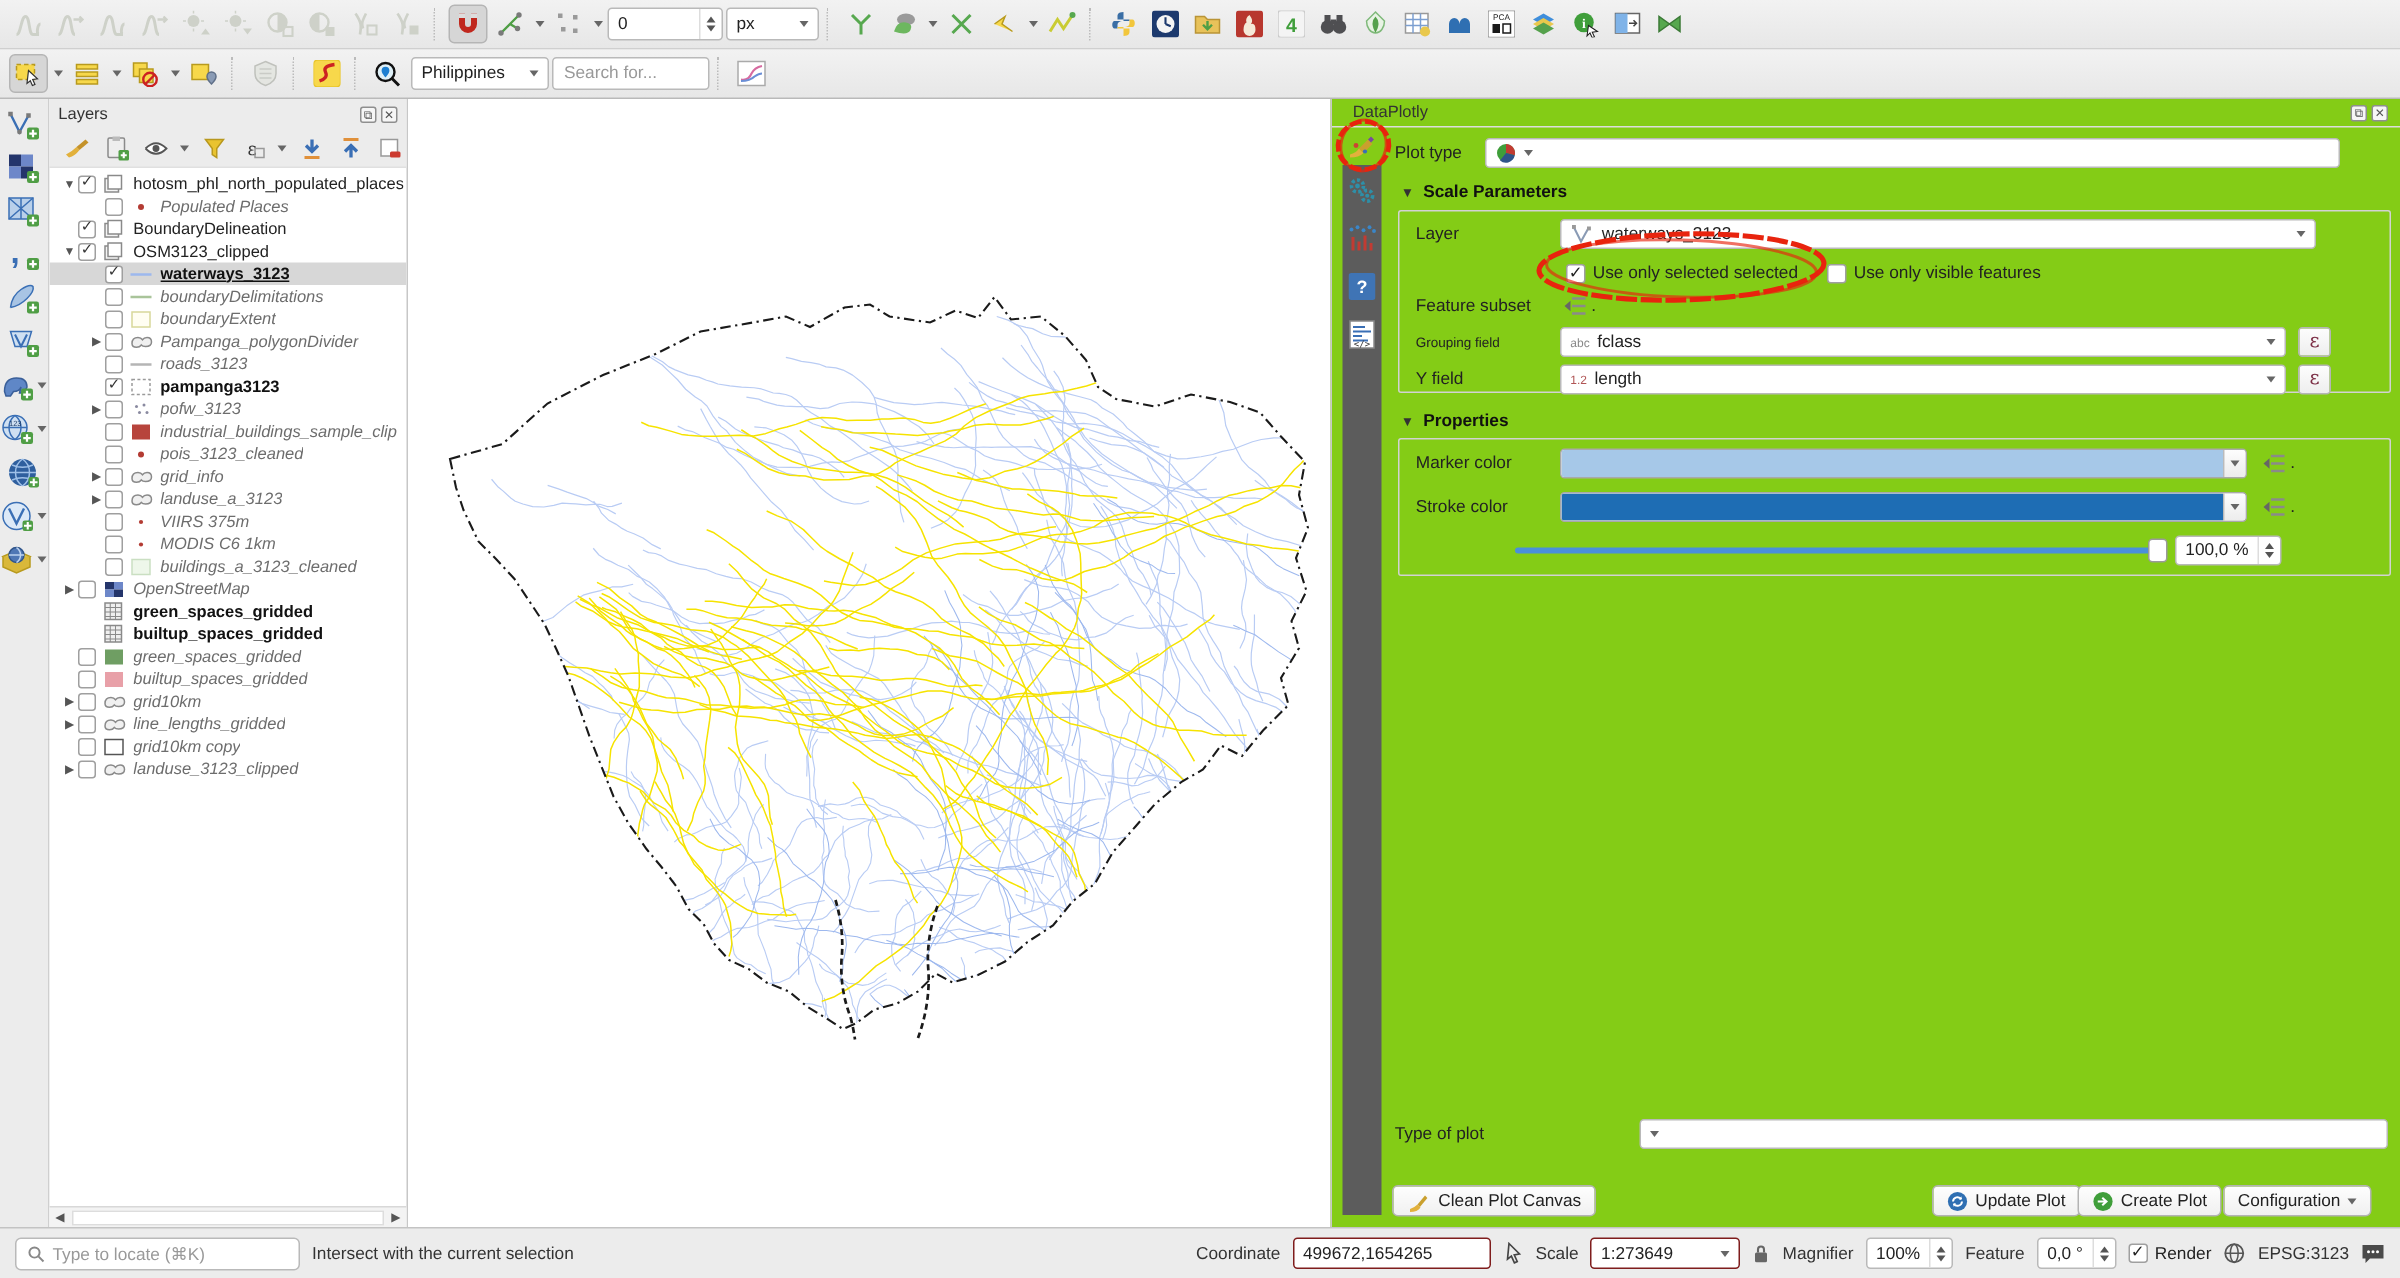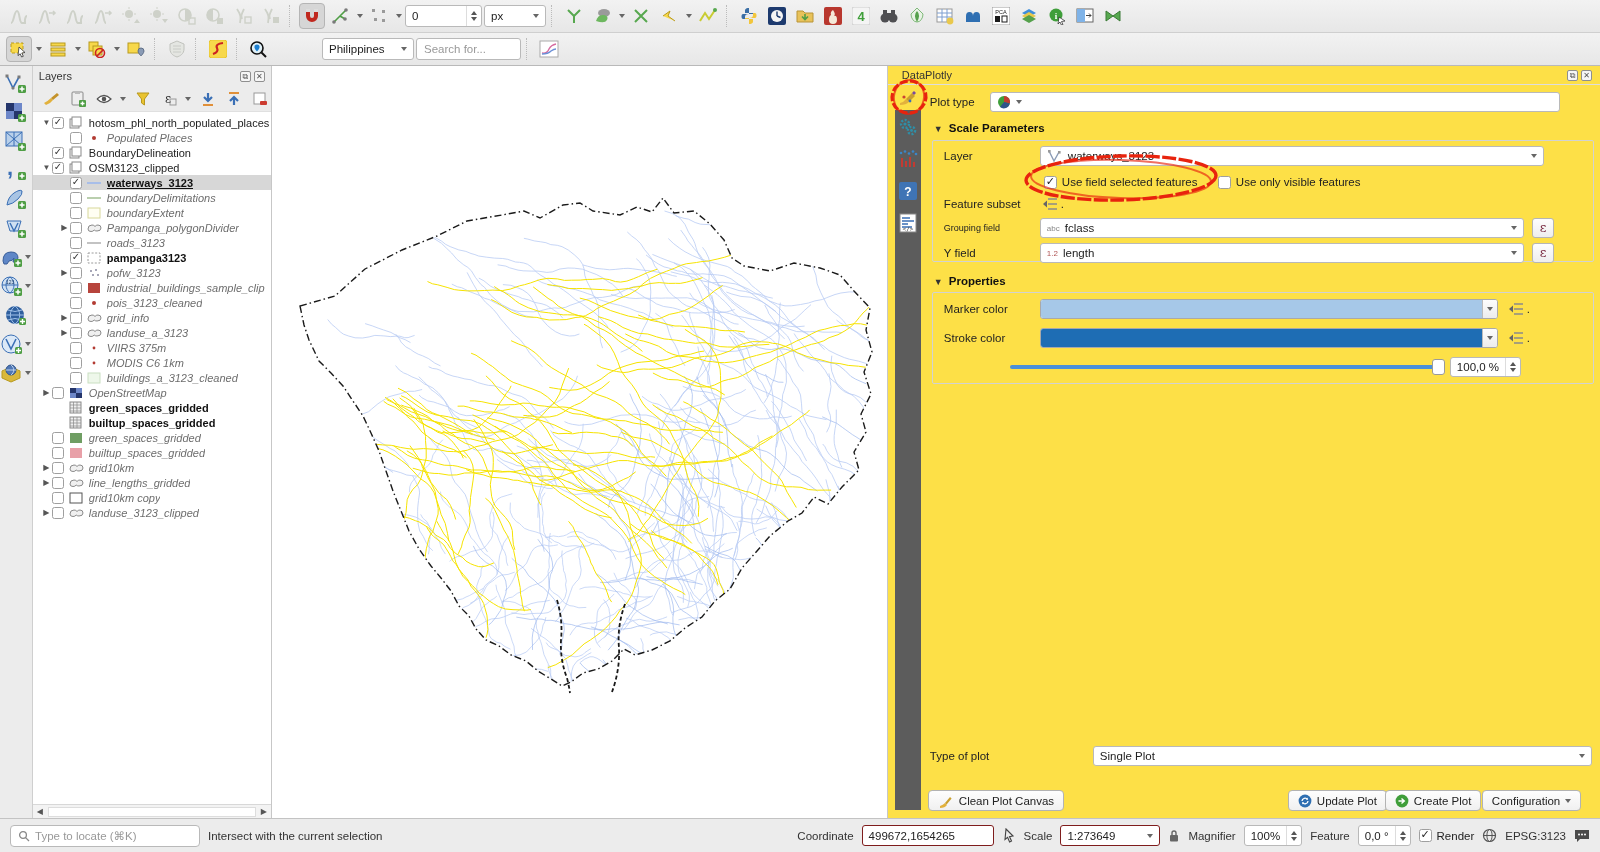--- a/index.html
+++ b/index.html
@@ -46,21 +46,21 @@
   .lrow .lbl { overflow:hidden; text-overflow:ellipsis; }
   .it { font-style:italic; color:#6d6d6d; }
   .bold { font-weight:bold; color:#111; }
   .und { text-decoration:underline; }
   #layers-hscroll { height:14px; background:#f3f3f3; border-top:1px solid #d8d8d8; display:flex; align-items:center; flex:0 0 auto;}
   #layers-hscroll .sarr { width:14px; text-align:center; font-size:8px; color:#555; }
   #layers-hscroll .strack { flex:1; height:10px; background:#fff; border:1px solid #ddd; margin:0 1px;}
   
   #map-canvas { width:615px; background:#fff; position:relative; }
   
-  #dataplotly { width:828px; position:relative; background:#fde047; border-left:1px solid #c7c7c7;}
+  #dataplotly { width:828px; position:relative; background:#84cc16; border-left:1px solid #c7c7c7;}
   .dp-title { position:absolute; left:0; right:0; top:0; height:19px; display:flex; align-items:center; padding:0 8px 0 14px; font-size:11px; color:#333; border-bottom:1px solid #ddd;}
   .dp-title .btns{ margin-left:auto; display:flex; gap:3px;}
   #dp-tabstrip { position:absolute; left:7px; top:44px; width:26px; height:700px; background:#5c5c5c; display:flex; flex-direction:column; align-items:center; padding-top:6px; gap:10px;}
   .dp-tab { width:22px; height:22px; display:flex; align-items:center; justify-content:center;}
   #dp-brush { position:absolute; left:7px; top:20px; width:26px; height:24px; display:flex; align-items:center; justify-content:center;}
   .dp-label { position:absolute; font-size:11.5px; color:#222; height:20px; line-height:20px;}
   .dp-label.sm { font-size:9px; }
   .sect-head { position:absolute; font-weight:bold; font-size:11.5px; color:#111; }
   .sect-head .tri { font-size:9px; margin-right:6px; color:#333;}
   .gframe { position:absolute; border:1px solid #d2d2d2; border-radius:2px; }
@@ -383,21 +383,21 @@
       </svg>
     </span>
     <span class="tsep"></span>
     <span class="tbtn">
       <svg width="20" height="18" viewBox="0 0 20 18">
         <circle cx="8" cy="8" r="6" fill="#dff0f7" stroke="#111" stroke-width="1.6"></circle>
         <path d="M8,4.5 a2.6,2.6 0 0 1 2.6,2.6 c0,1.8 -2.6,4.4 -2.6,4.4 s-2.6,-2.6 -2.6,-4.4 A2.6,2.6 0 0 1 8,4.5" fill="#1d7fd1"></path>
         <line x1="12.5" y1="12.5" x2="17" y2="17" stroke="#111" stroke-width="2"></line>
       </svg>
     </span>
-    <div class="combo" style="width: 92px; margin-left: 48px;">
+    <div class="combo" style="width: 92px;">
       <span class="flex" style="color:#222;">Philippines</span>
       <span class="caret"></span>
     </div>
     <div class="input" style="width: 105px;">Search for...</div>
     <span class="tsep"></span>
     <span class="tbtn">
       <svg width="20" height="18" viewBox="0 0 20 18">
         <rect x="1" y="1" width="18" height="16" fill="#fff" stroke="#aaa"></rect>
         <path d="M3,13 q5,1 7,-4 q2,-4 7,-5" fill="none" stroke="#d66ba0" stroke-width="1.4"></path>
         <path d="M3,14 q6,0 9,-3 q3,-2 5,-2" fill="none" stroke="#6b8fd6" stroke-width="1.4"></path>
@@ -1268,21 +1268,21 @@
               <rect x="11" y="2" width="2.6" height="2.6" fill="#999"></rect>
             </svg>
           </span>
         <span class="flex">waterways_3123</span>
           <span class="caret"></span>
         </div>
     </div>
 
     <div class="cbrow" style="left:156px; top:108px;">
       <span class="cb on"></span>
-        <span>Use field selected features</span>
+        <span>Use only selected selected</span>
       </div>
     <div class="cbrow" style="left:330px; top:108px;">
       <span class="cb"></span>
         <span>Use only visible features</span>
       </div>
 
     <div class="dp-label" style="left:56px; top:128px;">Feature subset</div>
     <div style="position:absolute; left:154px; top:131px; display:flex; align-items:center; gap:3px;">
       <span id="fs-expr-icon">
           <svg width="16" height="14" viewBox="0 0 16 14">
@@ -1357,21 +1357,20 @@
       <span class="val">100,0 %</span>
       <span class="arr">
           <i class="u"></i>
           <i class="d"></i>
         </span>
     </div>
 
     <div class="dp-label" style="left:42px; top:680px;">Type of plot</div>
     <div class="dp-combo" style="left:205px; top:680px; right:8px;">
       <div class="combo">
-          <span class="flex">Single Plot</span>
           <span class="caret"></span>
         </div>
     </div>
 
     <div style="position:absolute; left:40px; top:724px;" class="btn">
       <span id="broom-ic">
           <svg width="16" height="14" viewBox="0 0 16 14">
             <path d="M2,12 q3,-1 5,-3 l2,2 q-2,3 -7,3 Z" fill="#e2b13c"></path>
             <path d="M7,9 l5,-6 1.6,1.6 -5,6 Z" fill="#caa02e"></path>
           </svg>

